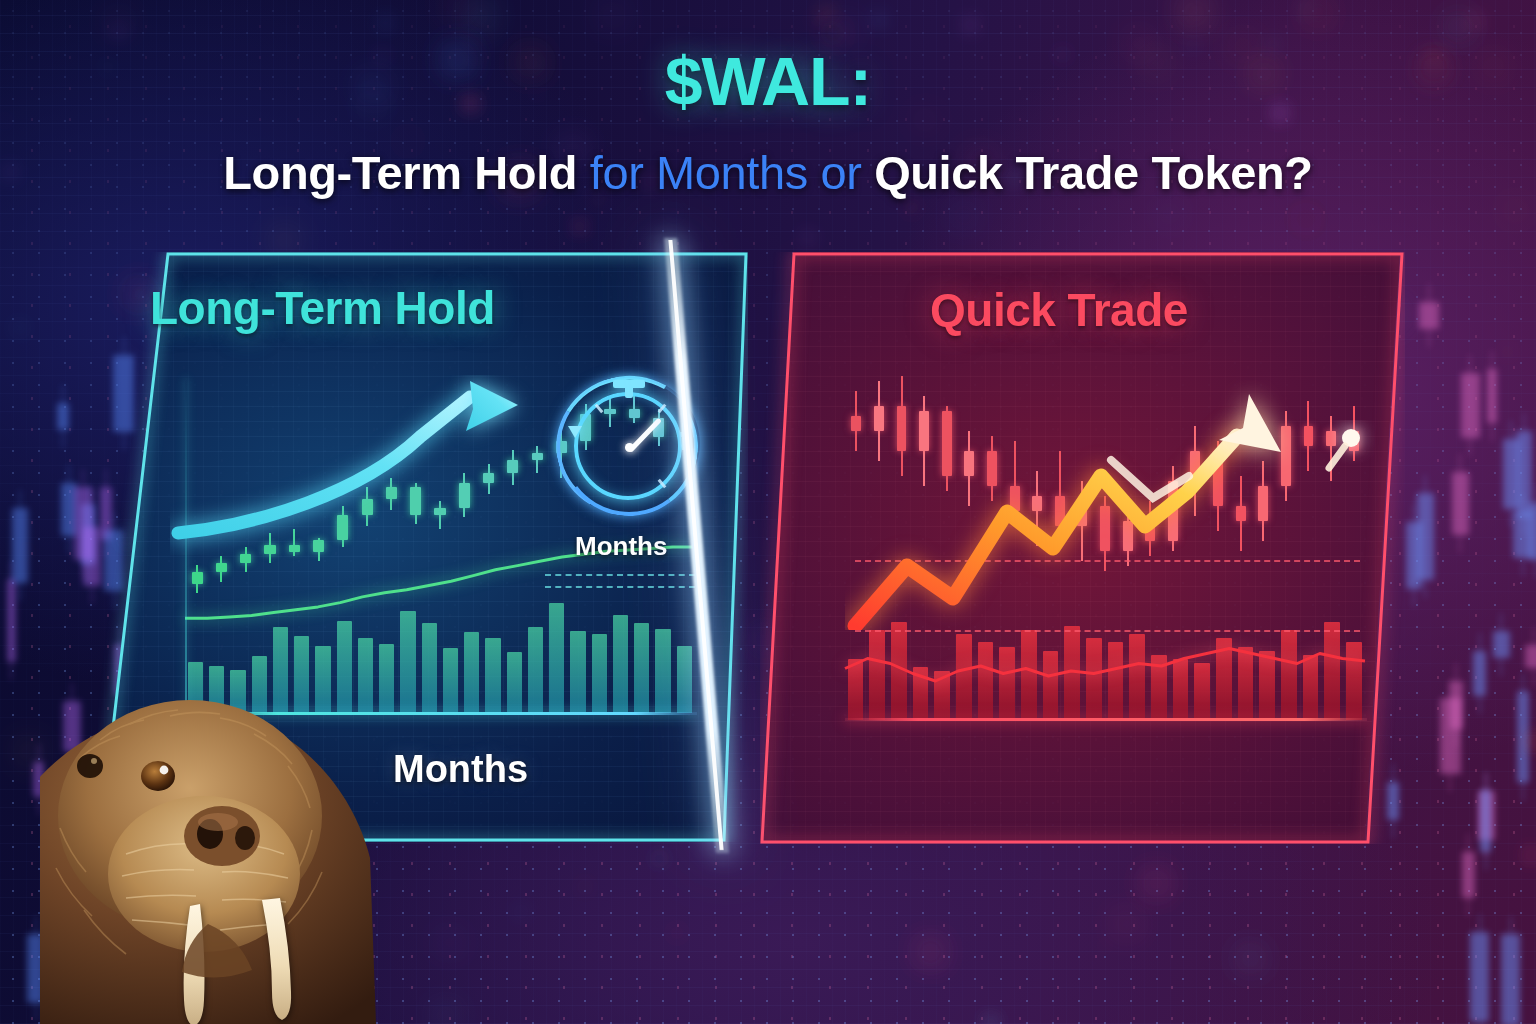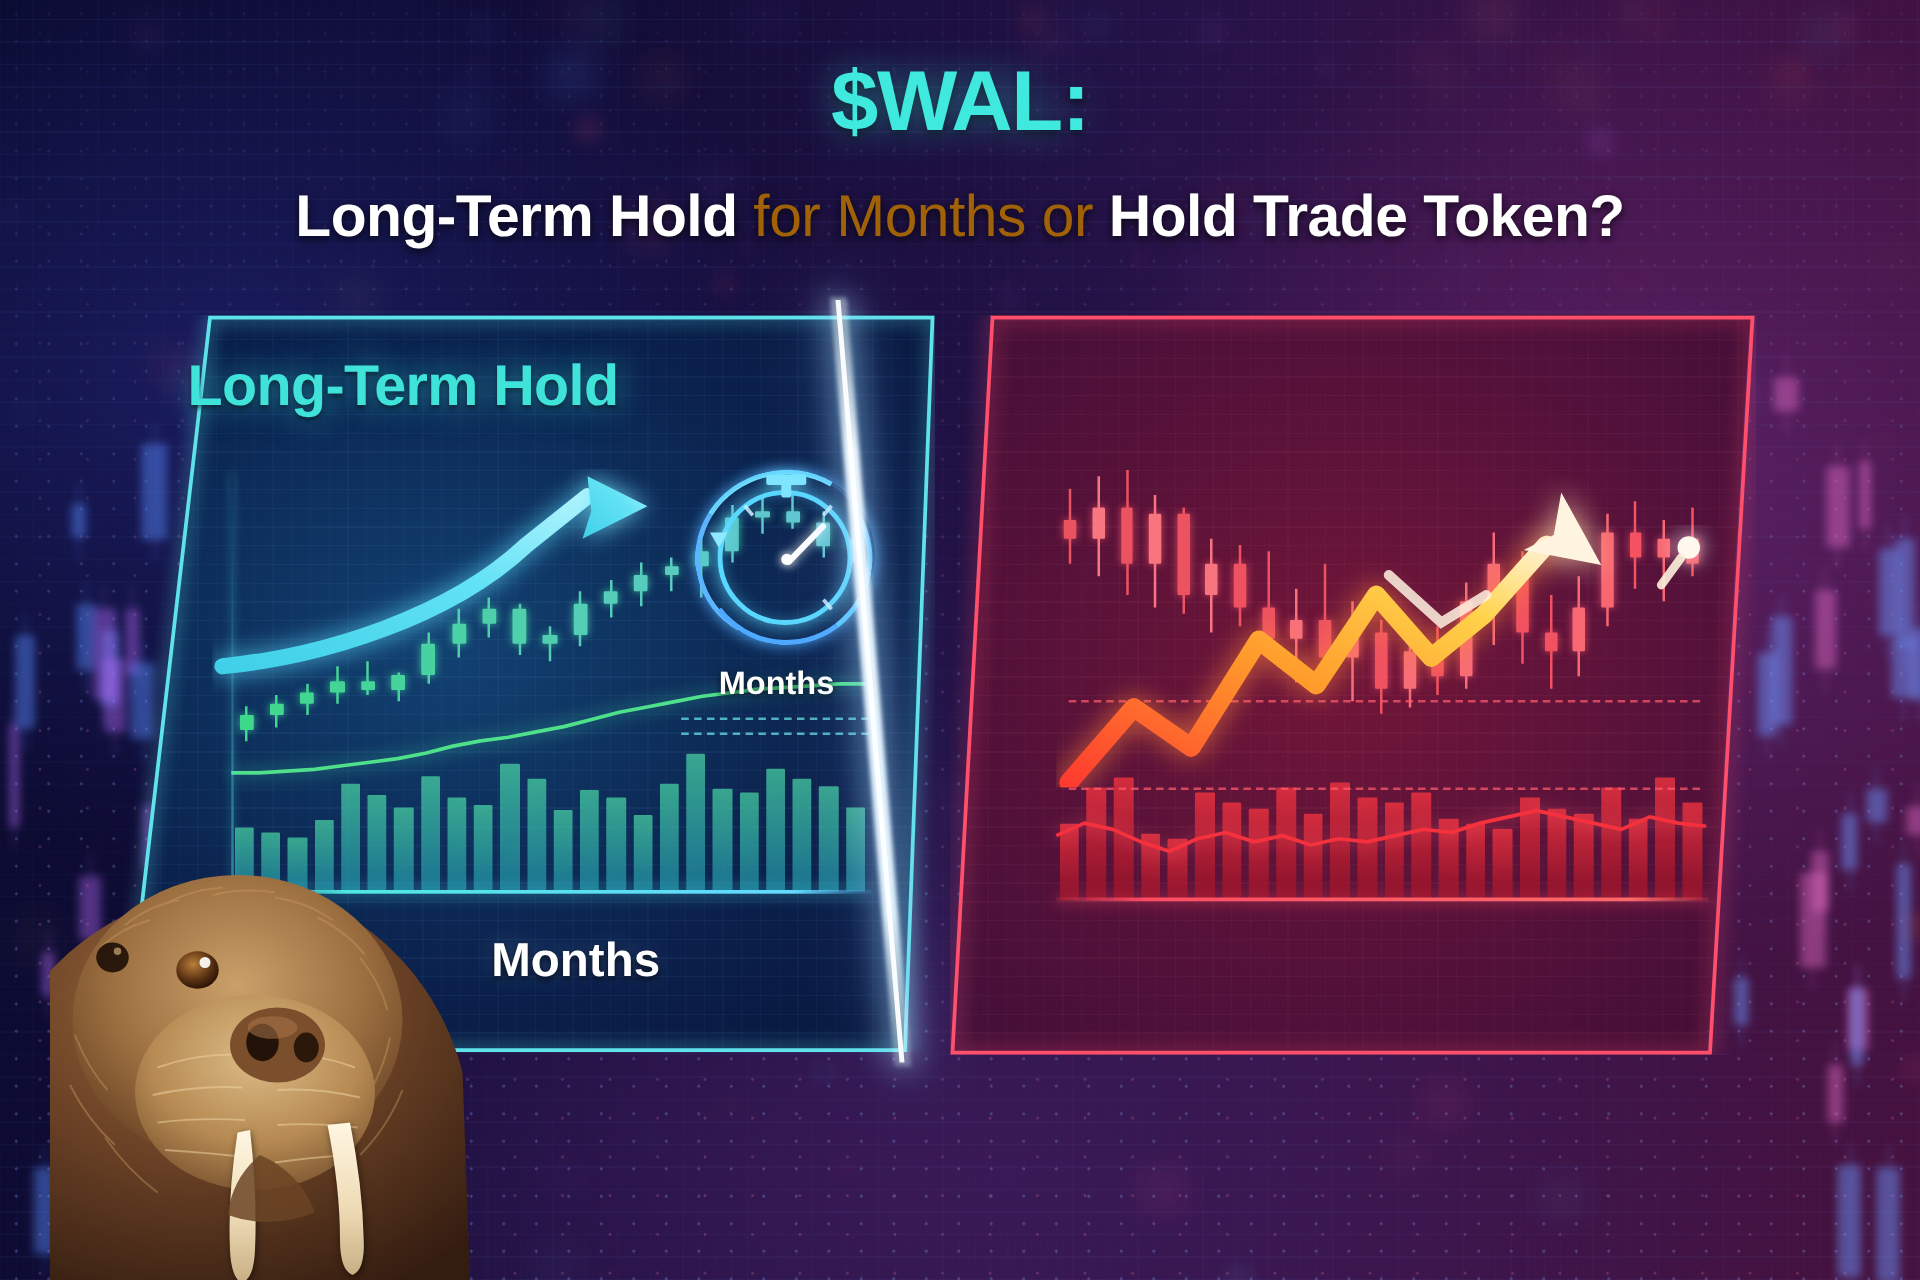--- a/index.html
+++ b/index.html
@@ -95,21 +95,21 @@
 
   
   .headline{
     position:absolute; left:0; right:0; text-align:center; white-space:nowrap;
   }
   .h-main{ top:42px; font-size:68px; font-weight:bold; color:#3fe9de; letter-spacing:-1px;
     text-shadow:0 0 30px rgba(63,233,222,.45), 0 3px 7px rgba(0,0,0,.6); }
   .h-sub{ top:145px; font-size:47px; color:#f2f4f8; letter-spacing:-.4px;
     text-shadow:0 2px 7px rgba(0,0,0,.75); }
   .h-sub b{ font-weight:bold; color:#ffffff; }
-  .h-sub span.reg{ font-weight:normal; color:#a16207; }
+  .h-sub span.reg{ font-weight:normal; color:#3b82f6; }
 
   
   .chartbox{ position:absolute; }
   .cb-left{ left:185px; top:378px; width:510px; height:335px; }
   .cb-right{ left:845px; top:372px; width:520px; height:348px; }
 
   .axis-left{ position:absolute; left:185px; top:712px; width:512px; height:3px;
     background:linear-gradient(90deg, rgba(60,230,225,.15), #4fe6e0 18%, #63d9ff 88%, rgba(90,200,255,.2));
     box-shadow:0 0 12px rgba(80,230,230,.85); }
   .axis-left-v{ position:absolute; left:185px; top:378px; width:2px; height:336px;
@@ -503,21 +503,21 @@
       <div class="bokeh soft" style="width: 18.4031px; height: 18.4031px; left: 1146.89px; top: 873.509px; background: rgba(255, 90, 140, 0.45); opacity: 0.6;"></div>
       <div class="bokeh" style="width: 10.6677px; height: 10.6677px; left: 465.46px; top: 98.0598px; background: rgba(255, 90, 140, 0.45); opacity: 0.68;"></div>
       <div class="bokeh soft" style="width: 13.8907px; height: 13.8907px; left: 1256.82px; top: 66.9738px; background: rgba(255, 200, 120, 0.45); opacity: 0.54;"></div>
       <div class="bokeh" style="width: 3.47524px; height: 3.47524px; left: 694.499px; top: 524.534px; background: rgba(90, 150, 255, 0.55); opacity: 0.46;"></div>
       <div class="bokeh" style="width: 7.01058px; height: 7.01058px; left: 907.614px; top: 203.513px; background: rgba(255, 90, 140, 0.45); opacity: 0.44;"></div>
       <div class="bokeh soft" style="width: 15.0505px; height: 15.0505px; left: 275.305px; top: 324.842px; background: rgba(255, 200, 120, 0.45); opacity: 0.49;"></div>
     </div>
 
   <div class="headline h-main">$WAL:</div>
   <div class="headline h-sub">
-    <b>Long-Term Hold</b><span class="reg"> for Months or </span><b>Hold Trade Token?</b>
+    <b>Long-Term Hold</b><span class="reg"> for Months or </span><b>Quick Trade Token?</b>
   </div>
 
   <div class="panel panel-left">
     <div class="fill"></div>
     <div class="panel-grid"></div>
   </div>
   <svg class="panel-stroke" style="left:98px;top:252px;width:650px;height:590px;" viewBox="0 0 650 590">
     <polygon points="70,2 648,2 626,588 2,588" fill="none" stroke="#5fe3ea" stroke-width="3" style="filter:drop-shadow(0 0 7px rgba(95,227,234,.95))"></polygon>
   </svg>
 
@@ -769,20 +769,21 @@
     <path d="M10,246 L62,186 L108,218 L162,132 L208,168 L256,96 L300,146 L342,112 L392,56" fill="none" stroke="url(#gZig)" stroke-width="15" stroke-linejoin="round" stroke-linecap="round" style="filter:drop-shadow(0 0 11px rgba(255,130,60,.75))"></path>
     <path d="M404,14 L436,72 L374,60 L398,48 Z" fill="#fff4e0" style="filter:drop-shadow(0 0 12px rgba(255,220,170,.9))"></path>
     <path d="M266,80 L308,118 L344,96" fill="none" stroke="#fff2e2" stroke-width="8" stroke-linecap="round" opacity=".85"></path>
   </svg>
 
   <svg style="position:absolute;left:1315px;top:420px;width:60px;height:60px;" viewBox="0 0 60 60">
     <circle cx="36" cy="18" r="9" fill="#fff8ee" style="filter:drop-shadow(0 0 9px #fff)"></circle>
     <path d="M30,26 L14,48" stroke="#fff1dd" stroke-width="7" stroke-linecap="round" opacity=".9"></path>
   </svg>
 
+  <div class="panel-title title-right">Quick Trade</div>
 
   <div class="divider"></div>
   <div class="divider2"></div>
 
   <svg class="walrus" viewBox="0 0 340 376">
     <defs>
       <radialGradient id="furBody" cx="42%" cy="28%" r="85%">
         <stop offset="0%" stop-color="#9a6a3c"></stop>
           <stop offset="45%" stop-color="#6e4427"></stop>
         <stop offset="100%" stop-color="#331c10"></stop>

